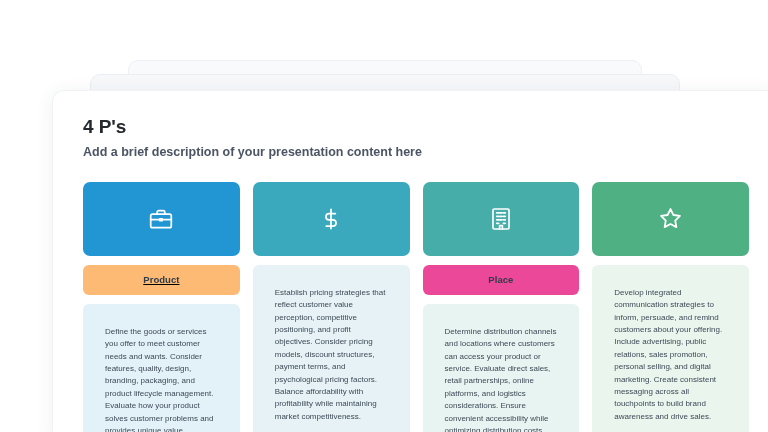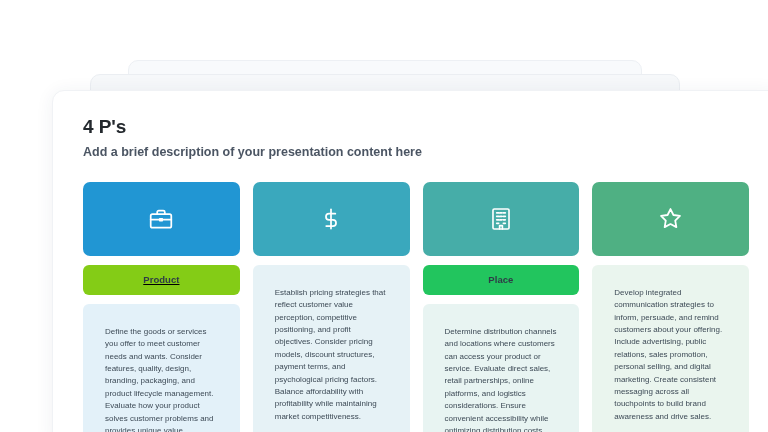--- a/index.html
+++ b/index.html
@@ -121,21 +121,21 @@
         <div class="icon-tile" style="background: rgb(33, 150, 211);">
           <span>
             <svg width="26" height="26" viewBox="0 0 24 24" fill="none" stroke="#ffffff" stroke-width="1.6" stroke-linecap="round" stroke-linejoin="round">
               <rect x="2.5" y="7.5" width="19" height="12.5" rx="1.6"></rect>
               <path d="M8.5 7.5V5.6a1.4 1.4 0 0 1 1.4-1.4h4.2a1.4 1.4 0 0 1 1.4 1.4V7.5"></path>
               <path d="M2.5 12.6h19"></path>
               <rect x="10.1" y="11" width="3.8" height="3.2" rx="0.7" fill="#ffffff" stroke="none"></rect>
             </svg>
           </span>
         </div>
-        <div class="label-strip" style="background: #84cc16; text-decoration: underline;">
+        <div class="label-strip" style="background: #fdba74; text-decoration: underline;">
           <span>Product</span>
         </div>
         <div class="body-panel" style="background: rgb(227, 241, 249);">
           <p>Define the goods or services you offer to meet customer needs and wants. Consider features, quality, design, branding, packaging, and product lifecycle management. Evaluate how your product solves customer problems and provides unique value compared to alternatives in the marketplace.</p>
         </div>
       </div>
 
       <div class="col">
         <div class="icon-tile" style="background: rgb(58, 168, 189);">
           <span>
@@ -156,21 +156,21 @@
             <svg width="26" height="26" viewBox="0 0 24 24" fill="none" stroke="#ffffff" stroke-width="1.5" stroke-linecap="round" stroke-linejoin="round">
               <rect x="4.6" y="2.8" width="14.8" height="18.4" rx="1.2"></rect>
               <path d="M8 6.4h1.9M11 6.4h1.9M14.1 6.4H16"></path>
               <path d="M8 9.6h1.9M11 9.6h1.9M14.1 9.6H16"></path>
               <path d="M8 12.8h1.9M11 12.8h1.9M14.1 12.8H16"></path>
               <path d="M8 16h1.9M14.1 16H16"></path>
               <path d="M10.7 21.2v-3.1h2.6v3.1"></path>
             </svg>
           </span>
         </div>
-        <div class="label-strip" style="background: #22c55e;">
+        <div class="label-strip" style="background: #ec4899;">
           <span>Place</span>
         </div>
         <div class="body-panel" style="background: rgb(232, 244, 242);">
           <p>Determine distribution channels and locations where customers can access your product or service. Evaluate direct sales, retail partnerships, online platforms, and logistics considerations. Ensure convenient accessibility while optimizing distribution costs and customer experience.</p>
         </div>
       </div>
 
       <div class="col">
         <div class="icon-tile" style="background: rgb(79, 176, 131);">
           <span>

